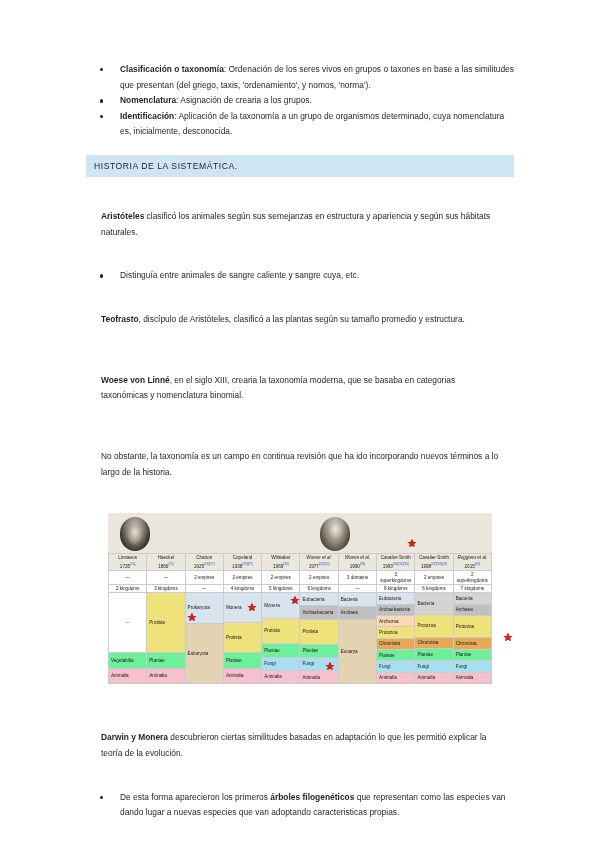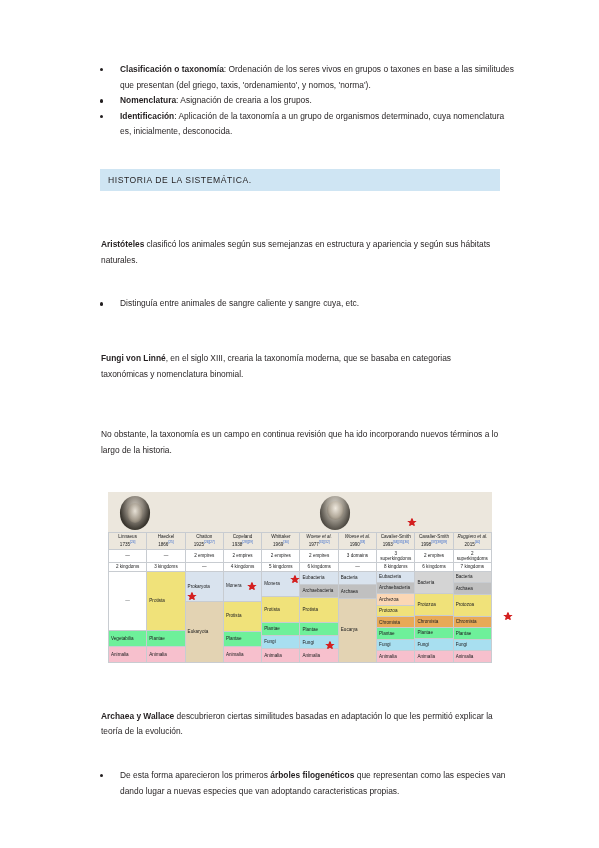--- a/index.html
+++ b/index.html
@@ -42,21 +42,21 @@
   .gap-13 { height: 13px; }
   .gap-11 { height: 11px; }
   .gap-16 { height: 16px; }
 
   .sec-head {
     background: #cfe5f3;
     font-size: 8.6px;
     letter-spacing: 0.55px;
     color: #231f20;
     padding: 6px 8px 6px 8px;
-    margin: 16px;
+    margin: 2px;
     font-weight: normal;
   }
 
   
   .figure {
     position: relative;
     width: 384px;
     margin-left: 24px;
     background: #ffffff;
   }
@@ -172,25 +172,28 @@
     <div class="gap-11"></div>
 
     <ul class="bullets">
       <li>
         <span>Distinguía entre animales de sangre caliente y sangre cuya, etc.</span>
       </li>
     </ul>
 
     <div class="gap-11"></div>
 
-
-    <div class="gap-11"></div>
-
     <p class="para">
-      <span class="b">Fungi von Linné</span><span>, en el siglo XIII, crearia la taxonomía moderna, que se basaba en categorias taxonómicas y nomenclatura binomial.</span>
+      <span class="b">Teofrasto</span><span>, discípulo de Aristóteles, clasificó a las plantas según su tamaño promedio y estructura.</span>
+    </p>
+
+    <div class="gap-11"></div>
+
+    <p class="para">
+      <span class="b">Woese von Linné</span><span>, en el siglo XIII, crearia la taxonomía moderna, que se basaba en categorias taxonómicas y nomenclatura binomial.</span>
     </p>
 
     <div class="gap-11"></div>
 
     <p class="para">No obstante, la taxonomía es un campo en continua revisión que ha ido incorporando nuevos términos a lo largo de la historia.</p>
 
     <div class="gap-16"></div>
 
     <div class="figure">
       <div class="portrait-band">
@@ -367,21 +370,21 @@
           <span class="star" style="left: 395px; top: 119px; color: rgb(212, 32, 32);">★</span>
         </div>
     </div>
 
     <div class="gap-16"></div>
 
 
     <div class="gap-13"></div>
 
     <p class="para">
-      <span class="b">Archaea y Wallace</span><span> descubrieron ciertas similitudes basadas en adaptación lo que les permitió explicar la teoría de la evolución.</span>
+      <span class="b">Darwin y Monera</span><span> descubrieron ciertas similitudes basadas en adaptación lo que les permitió explicar la teoría de la evolución.</span>
     </p>
 
     <div class="gap-11"></div>
 
     <ul class="bullets">
       <li>
         <span>De esta forma aparecieron los primeros </span><span class="b">árboles filogenéticos</span><span> que representan como las especies van dando lugar a nuevas especies que van adoptando caracteristicas propias.</span>
       </li>
     </ul>
 

